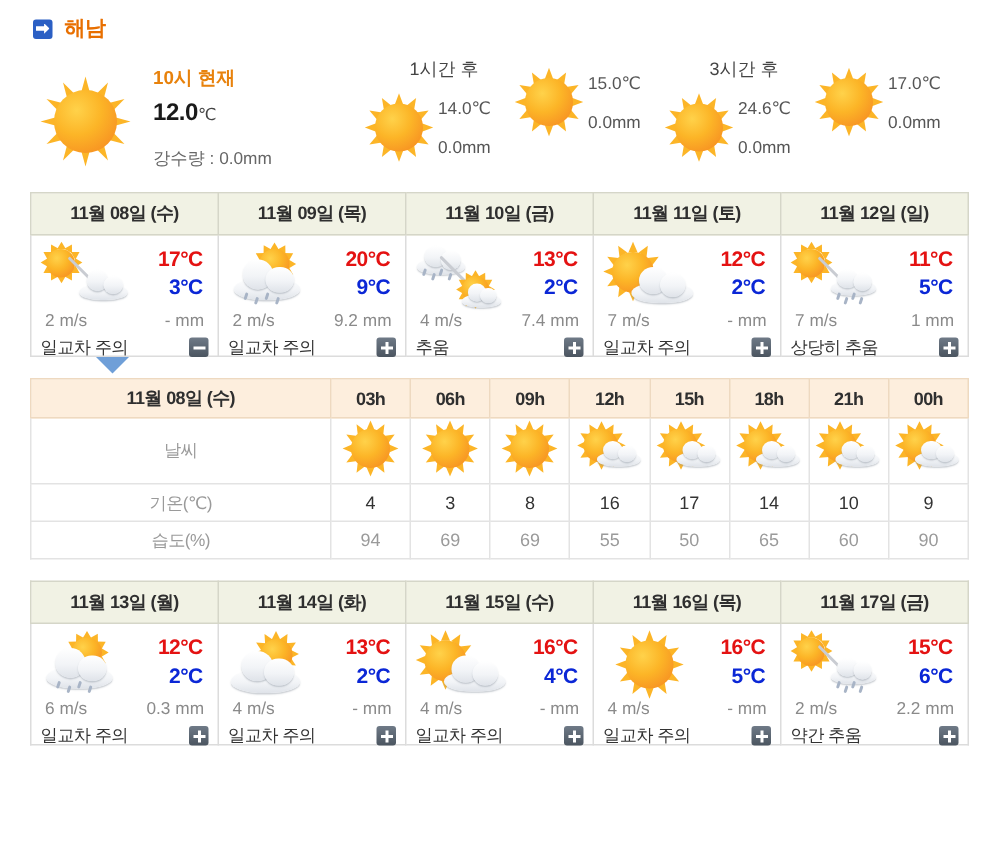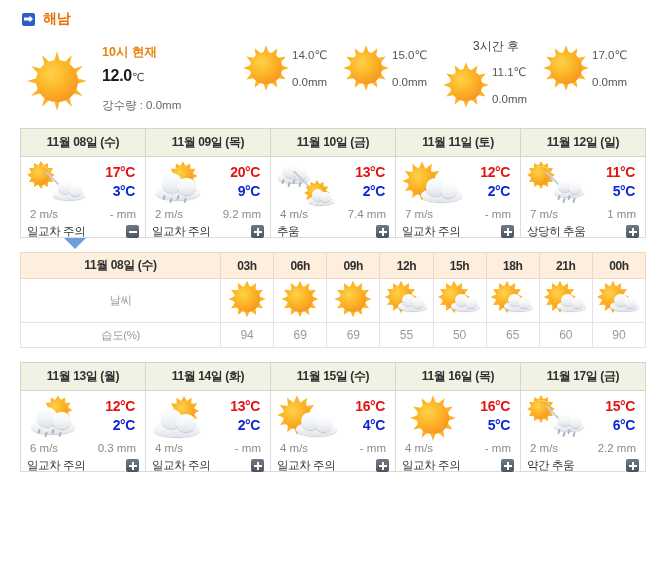--- a/index.html
+++ b/index.html
@@ -129,20 +129,21 @@
       <div class="cur-label">10시 현재</div>
       <div class="cur-temp">
         <span>12.0</span><span class="u">℃</span>
       </div>
       <div class="cur-rain">강수량 : 0.0mm</div>
     </div>
   </div>
 
   <div class="hr-list" id="hr-list">
       <div class="hr-item">
+        <div class="hr-title">1시간 후</div>
         <div class="hr-body">
           <span class="ic" style="width:44px;height:44px;position:relative">
             <span class="ic" style="width:40.480000000000004px;height:40.480000000000004px;position:absolute;left:1.759999999999998px;top:1.759999999999998px">
               <span class="rays">
                 <span class="ray" style="border-bottom:8.9px solid #fcb527;transform:translate(-3px,-22.8px) rotate(0deg);transform-origin:3px 22.8px"></span>
                 <span class="ray" style="border-bottom:8.9px solid #fcb527;transform:translate(-3px,-22.8px) rotate(30deg);transform-origin:3px 22.8px"></span>
                 <span class="ray" style="border-bottom:8.9px solid #fcb527;transform:translate(-3px,-22.8px) rotate(60deg);transform-origin:3px 22.8px"></span>
                 <span class="ray" style="border-bottom:8.9px solid #fcb527;transform:translate(-3px,-22.8px) rotate(90deg);transform-origin:3px 22.8px"></span>
                 <span class="ray" style="border-bottom:8.9px solid #fcb527;transform:translate(-3px,-22.8px) rotate(120deg);transform-origin:3px 22.8px"></span>
                 <span class="ray" style="border-bottom:8.9px solid #fcb527;transform:translate(-3px,-22.8px) rotate(150deg);transform-origin:3px 22.8px"></span>
@@ -205,21 +206,21 @@
                 <span class="ray" style="border-bottom:8.9px solid #fcb527;transform:translate(-3px,-22.8px) rotate(210deg);transform-origin:3px 22.8px"></span>
                 <span class="ray" style="border-bottom:8.9px solid #fcb527;transform:translate(-3px,-22.8px) rotate(240deg);transform-origin:3px 22.8px"></span>
                 <span class="ray" style="border-bottom:8.9px solid #fcb527;transform:translate(-3px,-22.8px) rotate(270deg);transform-origin:3px 22.8px"></span>
                 <span class="ray" style="border-bottom:8.9px solid #fcb527;transform:translate(-3px,-22.8px) rotate(300deg);transform-origin:3px 22.8px"></span>
                 <span class="ray" style="border-bottom:8.9px solid #fcb527;transform:translate(-3px,-22.8px) rotate(330deg);transform-origin:3px 22.8px"></span>
               </span>
               <span class="sun" style="width:31.574400000000004px;height:31.574400000000004px;left:4.4528px;top:4.4528px"></span>
             </span>
           </span>
           <div class="hr-vals">
-            <div>11.1℃</div>
+            <div>24.6℃</div>
             <div>0.0mm</div>
           </div>
         </div>
       </div>
       <div class="hr-item">
         <div class="hr-body">
           <span class="ic" style="width:44px;height:44px;position:relative">
             <span class="ic" style="width:40.480000000000004px;height:40.480000000000004px;position:absolute;left:1.759999999999998px;top:1.759999999999998px">
               <span class="rays">
                 <span class="ray" style="border-bottom:8.9px solid #fcb527;transform:translate(-3px,-22.8px) rotate(0deg);transform-origin:3px 22.8px"></span>
@@ -665,20 +666,31 @@
                 <span class="ray" style="border-bottom:6.3px solid #fcb527;transform:translate(-3px,-16.2px) rotate(330deg);transform-origin:3px 16.2px"></span>
               </span>
               <span class="sun" style="width:22.464000000000002px;height:22.464000000000002px;left:3.1679999999999993px;top:3.1679999999999993px"></span>
             </span><span class="ic" style="width:29.040000000000003px;height:17.424px;position:absolute;left:13.2px;top:12.959999999999999px">
               <span class="cbody" style="left:0;top:7.318079999999999px;width:29.040000000000003px;height:10.10592px"></span>
               <span class="cbody" style="left:4.065600000000001px;top:0;width:13.358400000000001px;height:12.54528px;border-radius:50%"></span>
               <span class="cbody" style="left:13.939200000000001px;top:2.78784px;width:12.196800000000001px;height:11.49984px;border-radius:50%"></span>
             </span></span></td>
       </tr>
       <tr>
+        <td class="rowlab">기온(℃)</td>
+        <td class="v-temp">4</td>
+        <td class="v-temp">3</td>
+        <td class="v-temp">8</td>
+        <td class="v-temp">16</td>
+        <td class="v-temp">17</td>
+        <td class="v-temp">14</td>
+        <td class="v-temp">10</td>
+        <td class="v-temp">9</td>
+      </tr>
+      <tr>
         <td class="rowlab">습도(%)</td>
         <td class="v-dim">94</td>
         <td class="v-dim">69</td>
         <td class="v-dim">69</td>
         <td class="v-dim">55</td>
         <td class="v-dim">50</td>
         <td class="v-dim">65</td>
         <td class="v-dim">60</td>
         <td class="v-dim">90</td>
       </tr>

